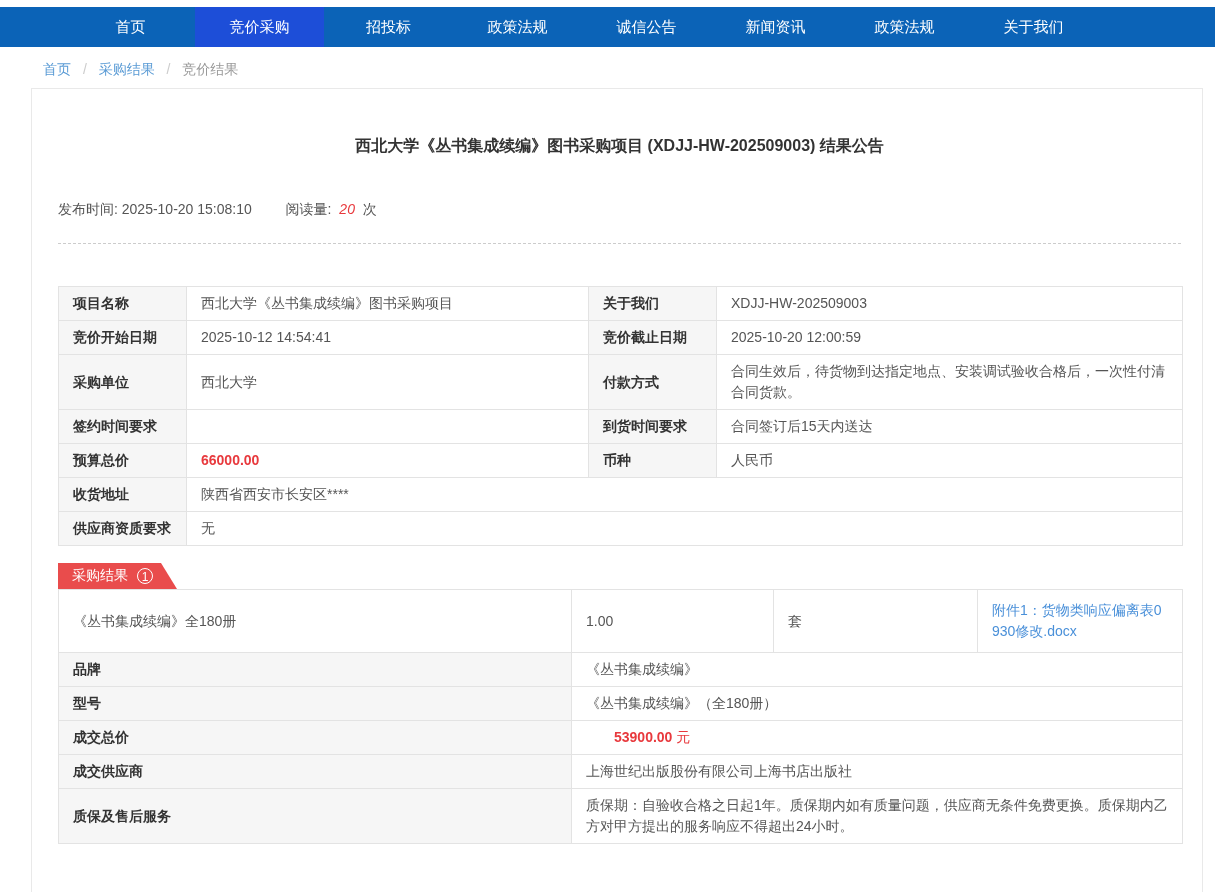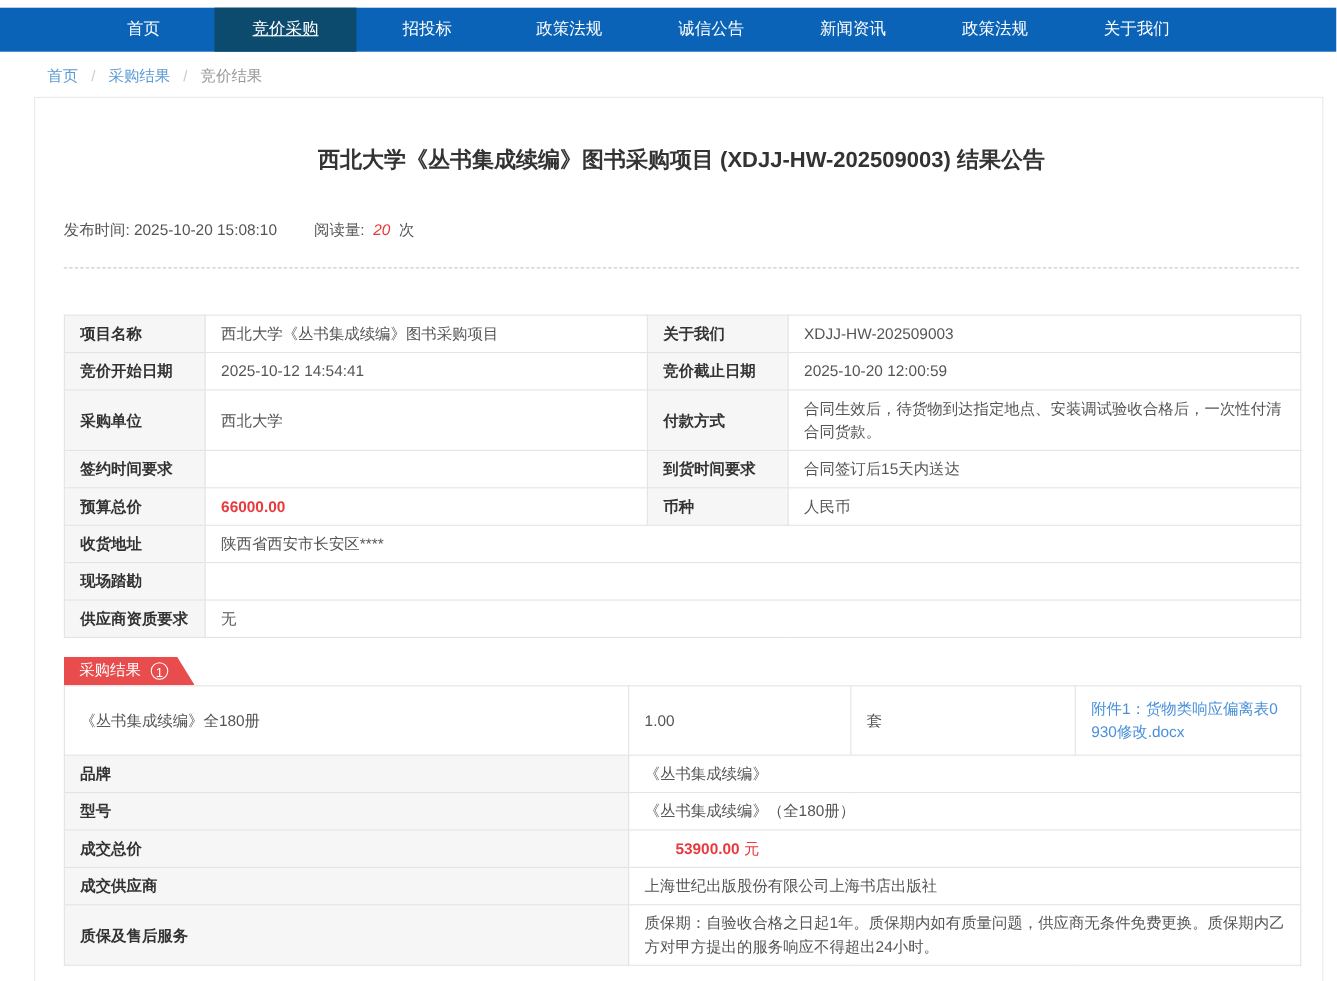--- a/index.html
+++ b/index.html
@@ -4,33 +4,33 @@
 <style>
   * { margin:0; padding:0; box-sizing:border-box; }
   html,body { width:1215px; height:892px; overflow:hidden; background:#fff;
     font-family:"Liberation Sans","DejaVu Sans",sans-serif; }
 
   
   .topbar-spacer { height:7px; background:#fff; }
   .topnav { height:40px; background:#0b63b7; display:flex; padding-left:66px; }
   .nav-item { width:129px; height:40px; line-height:40px; text-align:center;
     color:#fff; font-size:15px; cursor:pointer; }
-  .nav-item.active { background:#0c4a6e;text-decoration:underline; }
+  .nav-item.active { background:#1d4ed8; }
 
   
   .breadcrumb { margin:14px 0 9px 43px; font-size:14px; color:#999; }
   .breadcrumb .crumb-link { color:#5a9bd5; text-decoration:none; cursor:pointer; }
   .breadcrumb .sep { color:#ccc; margin:0 8px; }
   .breadcrumb .crumb-current { color:#999; }
 
   
   .card { margin-left:31px; width:1172px; min-height:820px; background:#fff;
     border:1px solid #e9e9e9; padding:28px 21px 60px 26px; }
 
-  .article-title { text-align:center; font-size:20px; font-weight:bold; color:#333;
+  .article-title { text-align:center; font-size:16px; font-weight:bold; color:#333;
     line-height:30px; margin-top:14px; }
   .article-meta { font-size:14px; color:#555; margin-top:38px;
     line-height:20px; }
   .article-meta .meta-gap { display:inline-block; width:26px; }
   .views-count { color:#e8393d; font-style:italic; margin:0 4px; }
   .dashed-divider { border:none; border-top:1px dashed #ccc; margin-top:24px; }
 
   
   table { border-collapse:collapse; width:1125px; table-layout:fixed;
     font-size:14px; color:#555; }
@@ -139,24 +139,20 @@
       <td class="lbl">预算总价</td>
       <td class="red-bold">66000.00</td>
       <td class="lbl">币种</td>
       <td>人民币</td>
     </tr>
     <tr>
       <td class="lbl">收货地址</td>
       <td colspan="3">陕西省西安市长安区****</td>
     </tr>
     <tr>
-      <td class="lbl">现场踏勘</td>
-      <td colspan="3"></td>
-    </tr>
-    <tr>
       <td class="lbl">供应商资质要求</td>
       <td colspan="3">无</td>
     </tr>
   </tbody>
     </table>
 
   <div class="result-badge">
     <span>采购结果</span>
     <span class="badge-circle">1</span>
   </div>

